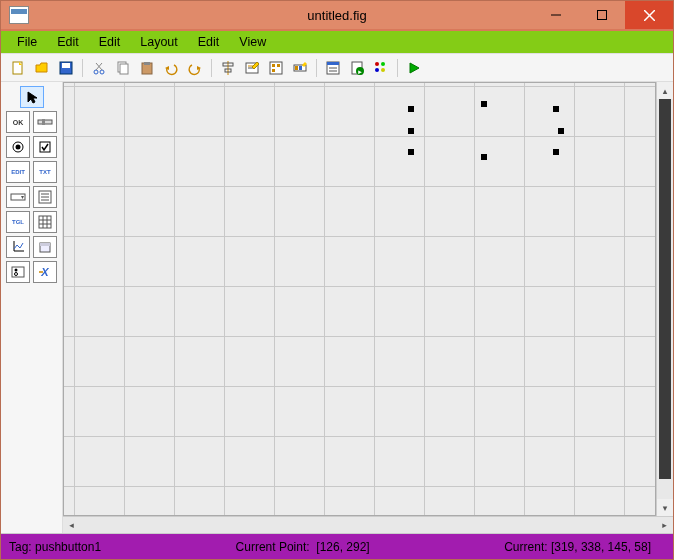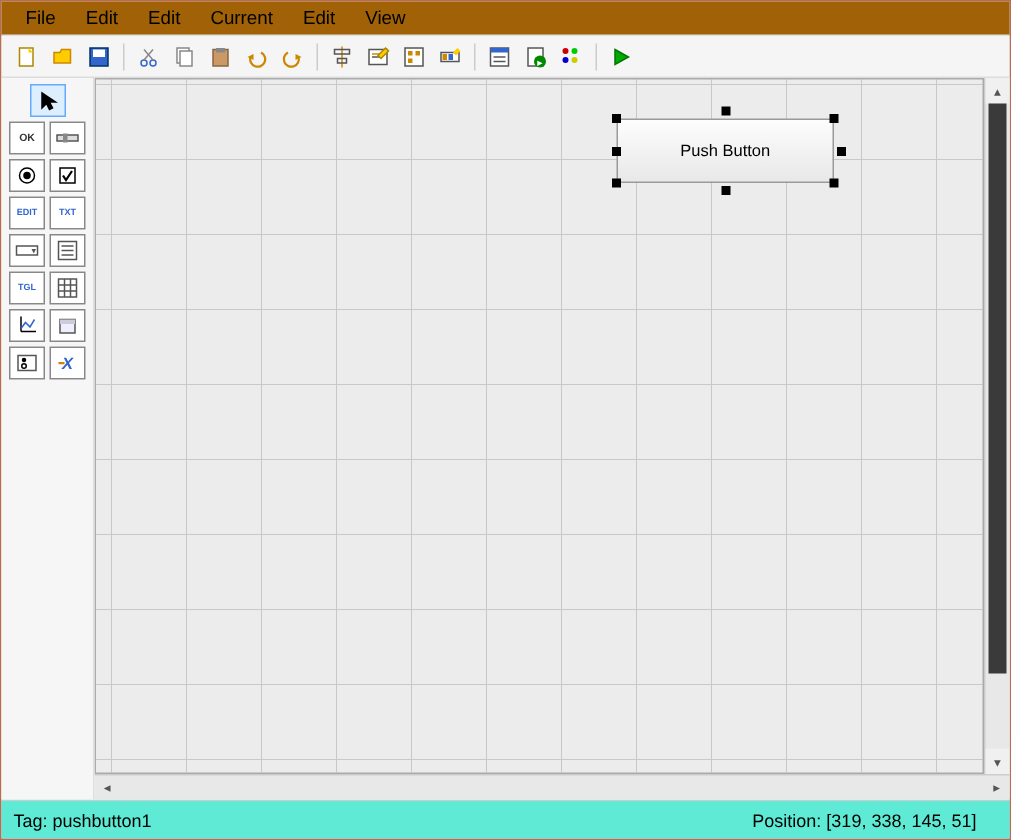--- a/index.html
+++ b/index.html
@@ -54,21 +54,21 @@
   height: 100%;
   display: flex;
   align-items: center;
   justify-content: center;
   color: #000;
   font-size: 14px;
 }
 .winbtn.close { background: #d9472b; color: #fff; width: 48px; }
 .menubar {
   height: 23px;
-  background: #a16207;
+  background: #84cc16;
   border-bottom: 1px solid #e0e0e0;
   display: flex;
   align-items: center;
   padding: 0 6px;
   gap: 0;
 }
 .menubar .mitem {
   padding: 2px 10px;
   font-size: 12.5px;
   color: #000;
@@ -208,44 +208,66 @@
   height: 100%;
   display: flex;
   align-items: center;
   justify-content: center;
   font-size: 9px;
   color: #555;
 }
 .hscroll .right { margin-left: auto; }
 .statusbar {
   height: 26px;
-  background: #5eead4;
+  background: #a21caf;
   border-top: 1px solid #ccc;
   display: flex;
   align-items: center;
   padding: 0 8px;
   font-size: 12px;
   color: #000;
 }
 .status-field { margin-right: 24px; }
 .status-field.pos { margin-left: auto; margin-right: 14px;}
 .status-field.cur { margin-left: auto; }
 svg { display: block; }
 </style>
 </head>
 <body>
 
 <div class="window">
 
+  <div class="titlebar">
+    <div class="app-icon"></div>
+    <div class="title">untitled.fig</div>
+    <div class="winbtns">
+      <div class="winbtn">
+        <svg width="10" height="10">
+            <line x1="0" y1="5" x2="10" y2="5" stroke="#000" stroke-width="1"></line>
+          </svg>
+      </div>
+      <div class="winbtn">
+        <svg width="10" height="10">
+            <rect x="0.5" y="0.5" width="9" height="9" fill="none" stroke="#000" stroke-width="1"></rect>
+          </svg>
+      </div>
+      <div class="winbtn close">
+        <svg width="11" height="11">
+            <line x1="0" y1="0" x2="11" y2="11" stroke="#fff" stroke-width="1.5"></line>
+            <line x1="11" y1="0" x2="0" y2="11" stroke="#fff" stroke-width="1.5"></line>
+          </svg>
+      </div>
+    </div>
+  </div>
 
   <div class="menubar">
     <div class="mitem">File</div>
     <div class="mitem">Edit</div>
     <div class="mitem">Edit</div>
-    <div class="mitem">Current</div>
+    <div class="mitem">Layout</div>
     <div class="mitem">Edit</div>
     <div class="mitem">View</div>
   </div>
 
   <div class="toolbar">
     <div class="tbtn">
       <svg width="16" height="16">
           <rect x="3" y="2" width="9" height="12" fill="#fff" stroke="#a80"></rect>
           <polygon points="9,2 12,5 9,5" fill="#fc0"></polygon>
         </svg>
@@ -453,23 +475,20 @@
             </svg>
           </div>
       </div>
     </div>
 
     <div class="canvas-wrap">
       <div style="flex:1; display:flex;">
         <div class="canvas-area">
           <div class="grid"></div>
 
-          <div class="pushbtn">
-            <span>Push Button</span>
-          </div>
 
           <div class="selhandle" style="left:345px; top:24px;"></div>
           <div class="selhandle" style="left:418px; top:19px;"></div>
           <div class="selhandle" style="left:490px; top:24px;"></div>
           <div class="selhandle" style="left:345px; top:46px;"></div>
           <div class="selhandle" style="left:495px; top:46px;"></div>
           <div class="selhandle" style="left:345px; top:67px;"></div>
           <div class="selhandle" style="left:418px; top:72px;"></div>
           <div class="selhandle" style="left:490px; top:67px;"></div>
         </div>
@@ -484,19 +503,23 @@
         <div class="right">▸</div>
       </div>
     </div>
   </div>
 
   <div class="statusbar">
     <div class="status-field">
       <span>Tag:</span>
       <span>pushbutton1</span>
     </div>
+    <div class="status-field cur">
+      <span>Current Point:</span>
+      &nbsp;<span>[126, 292]</span>
+    </div>
     <div class="status-field pos">
-      <span>Position:</span>
-      <span>[319, 338, 145, 51]</span>
+      <span>Current:</span>
+      <span>[319, 338, 145, 58]</span>
     </div>
   </div>
 
 </div>
 
 </body></html>

